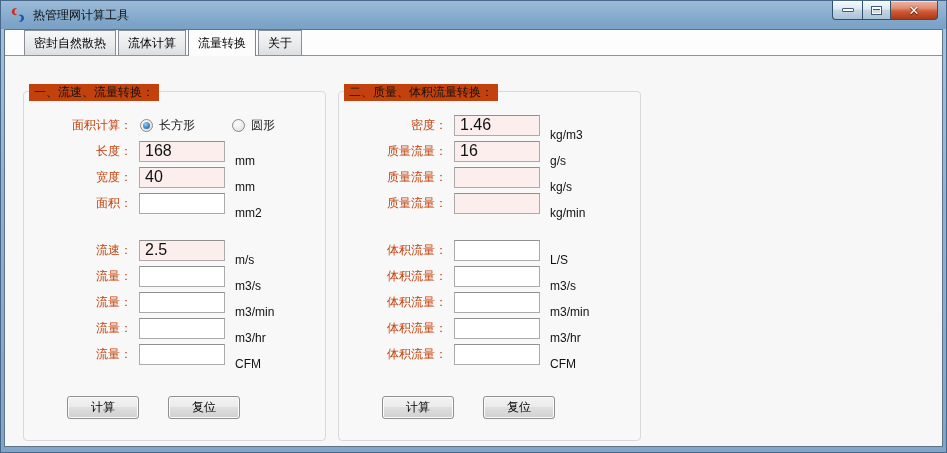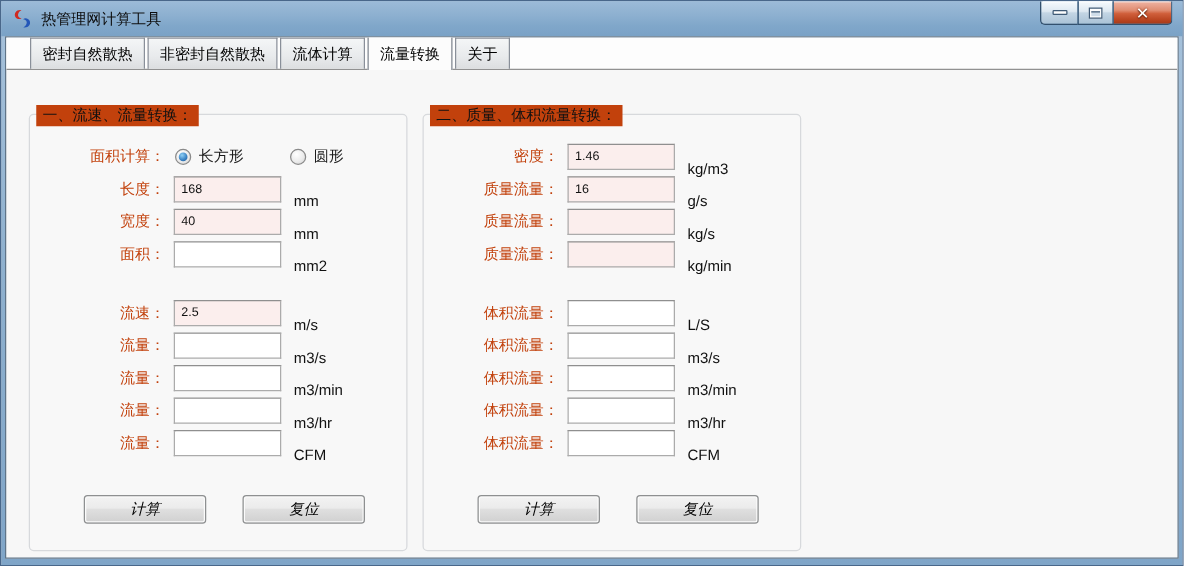--- a/index.html
+++ b/index.html
@@ -55,43 +55,43 @@
   .gb-legend { position:absolute; top:-8px; left:5px; padding:0 5px;
     background:#c2410c; color:#111; white-space:nowrap; }
 
   .gb-rows { padding-top:20px; }
   .repeat { display:contents; }
   .row { height:26px; display:flex; align-items:center; }
   .row.gap { margin-top:21px; }
   .flabel { width:108px; text-align:right; flex:none; color:#c2410c; }
   .field { width:86px; height:21px; margin-left:7px; flex:none;
     border:1px solid #ababab; border-top-color:#8f8f8f;
-    background:#fff; font-size:10px; padding:0 5px; color:#111;
+    background:#fff; font-size:16px; padding:0 5px; color:#111;
     font-family:"Liberation Sans","DejaVu Sans",sans-serif; outline:none; }
   .field.filled { background:#fbeeed; }
   .unit { margin-left:10px; color:#111; white-space:nowrap;margin-top:19px; }
 
   
   .radio-wrap { display:flex; align-items:center; margin-left:8px; cursor:default; }
   .radio-wrap.second { margin-left:37px; }
   .radio { position:relative; width:13px; height:13px; flex:none; border-radius:50%;
     border:1px solid #8a8a8a;
     background:radial-gradient(circle at 38% 32%, #ffffff 0%, #ececec 55%, #d2d2d2 100%); }
   .radio.selected::after { content:""; position:absolute; inset:2px; border-radius:50%;
     background:radial-gradient(circle at 38% 32%, #8fd0f5 0%, #3d85c6 55%, #1b5795 100%); }
   .radio-label { margin-left:6px; }
 
   
   .btnrow { position:absolute; left:0; top:304px; width:100%;
     display:flex; padding-left:43px; gap:29px; }
-  .w7btn { width:98px; height:23px; font-size:12px; color:#000;
+  .w7btn { width:72px; height:23px; font-size:12px; color:#000;
     font-family:"Liberation Sans","DejaVu Sans",sans-serif;
     border:1px solid #8e9091; border-radius:3px; cursor:default;
     background:linear-gradient(180deg,#f3f3f3 0%,#ebebeb 45%,#dfdfdf 50%,#d0d0d0 100%);
-    box-shadow: inset 0 0 0 1px #fbfbfb; font-style: italic; }
+    box-shadow: inset 0 0 0 1px #fbfbfb; }
 </style>
 </head>
 <body>
 
 <div class="window">
 
   <div class="titlebar">
     <svg class="app-icon" viewBox="0 0 16 16">
       <path fill="#cf2a21" d="M7.2 1.1 C3.4 0.3 0.9 3.5 2.2 6.3 C3.1 8.2 5.7 8.9 7.3 7.6 C5.2 7.4 3.9 5.7 4.6 3.9 C5.1 2.5 6.0 1.6 7.2 1.1 Z"></path>
       <path fill="#2457b8" d="M8.6 14.9 C12.5 15.7 15.1 12.4 13.7 9.6 C12.7 7.6 10.1 6.9 8.5 8.3 C10.6 8.5 12.0 10.2 11.2 12.0 C10.7 13.4 9.8 14.3 8.6 14.9 Z"></path>
@@ -109,21 +109,20 @@
       </div>
     </div>
   </div>
 
   <div class="content">
 
     <div class="tabstrip">
 
         <div class="tab">密封自然散热</div>
 
-        <div class="tab">非密封自然散热</div>
 
         <div class="tab">流体计算</div>
 
         <div class="tab active">流量转换</div>
 
         <div class="tab">关于</div>
       </div>
 
     <div class="groupbox gb-left">
       <span class="gb-legend">一、流速、流量转换：</span>

